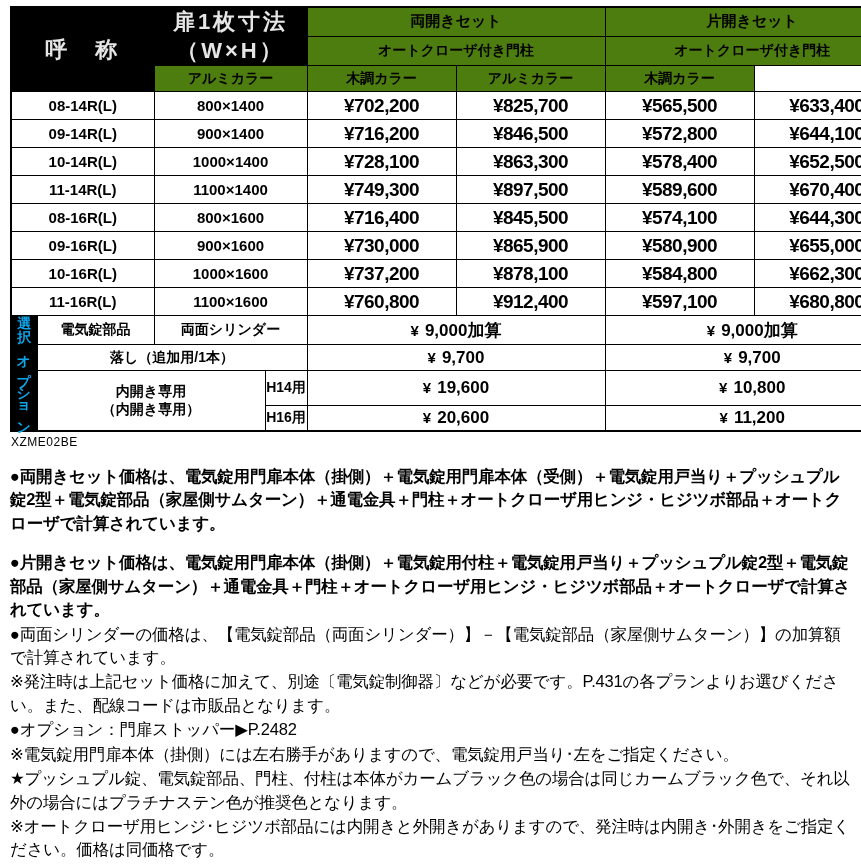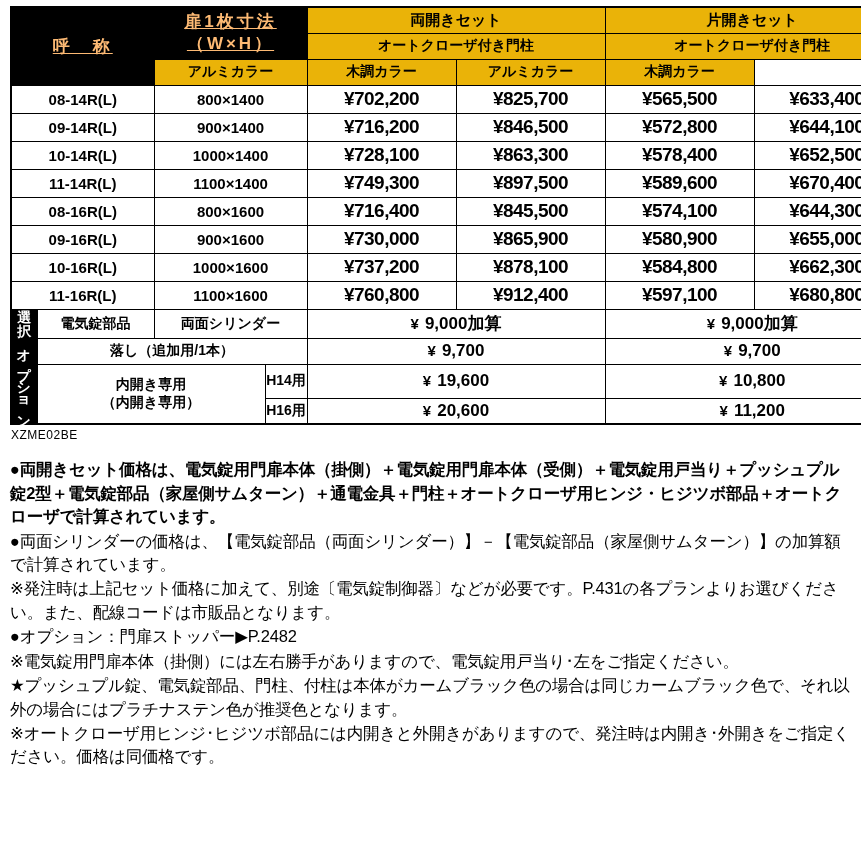--- a/index.html
+++ b/index.html
@@ -30,27 +30,26 @@
   }
   table.price td, table.price th {
     border: 1px solid #000;
     text-align: center;
     vertical-align: middle;
     padding: 0;
     font-weight: bold;
   }
   .hdr-black {
     background: #000;
-    color: #fdba74;
-    font-size: 17px;
+    color: #e5e5e5;
+    font-size: 22px;
     letter-spacing: 3px;
-    text-decoration: underline;
   }
   .hdr-gray {
-    background: #eab308;
+    background: #4d7c0f;
     color: #000;
     font-size: 15px;
   }
   .hdr-gray.small {
     font-size: 14px;
   }
   .row-name {
     font-size: 15px;
     height: 28px;
   }
@@ -58,21 +57,21 @@
     font-size: 15px;
   }
   .price-cell {
     font-size: 19px;
     letter-spacing: -0.5px;
   }
 
   
   .opt-label-vert {
     background: #000;
-    color: #ffffff;
+    color: #0ea5e9;
     font-size: 14px;
     width: 26px;
     line-height: 1.0;
     padding: 2px 0;
   }
   .opt-label-vert span { display: block; }
   .opt-cell {
     font-size: 14px;
     height: 26px;
   }
@@ -254,20 +253,21 @@
           <span class="yen">¥</span><span>11,200</span>
         </td>
       </tr>
     </tbody>
   </table>
 
   <div class="code">XZME02BE</div>
 
   <div class="notes">
     <div class="note strong-all">●両開きセット価格は、電気錠用門扉本体（掛側）＋電気錠用門扉本体（受側）＋電気錠用戸当り＋プッシュプル錠2型＋電気錠部品（家屋側サムターン）＋通電金具＋門柱＋オートクローザ用ヒンジ・ヒジツボ部品＋オートクローザで計算されています。</div>
+    <div class="note strong-all">●片開きセット価格は、電気錠用門扉本体（掛側）＋電気錠用付柱＋電気錠用戸当り＋プッシュプル錠2型＋電気錠部品（家屋側サムターン）＋通電金具＋門柱＋オートクローザ用ヒンジ・ヒジツボ部品＋オートクローザで計算されています。</div>
     <div class="note">●両面シリンダーの価格は、【電気錠部品（両面シリンダー）】－【電気錠部品（家屋側サムターン）】の加算額で計算されています。</div>
     <div class="note">※発注時は上記セット価格に加えて、別途〔電気錠制御器〕などが必要です。P.431の各プランよりお選びください。また、配線コードは市販品となります。</div>
     <div class="note">●オプション：門扉ストッパー▶P.2482</div>
     <div class="note">※電気錠用門扉本体（掛側）には左右勝手がありますので、電気錠用戸当り･左をご指定ください。</div>
     <div class="note">★プッシュプル錠、電気錠部品、門柱、付柱は本体がカームブラック色の場合は同じカームブラック色で、それ以外の場合にはプラチナステン色が推奨色となります。</div>
     <div class="note">※オートクローザ用ヒンジ･ヒジツボ部品には内開きと外開きがありますので、発注時は内開き･外開きをご指定ください。価格は同価格です。</div>
   </div>
 
 </div>
 

